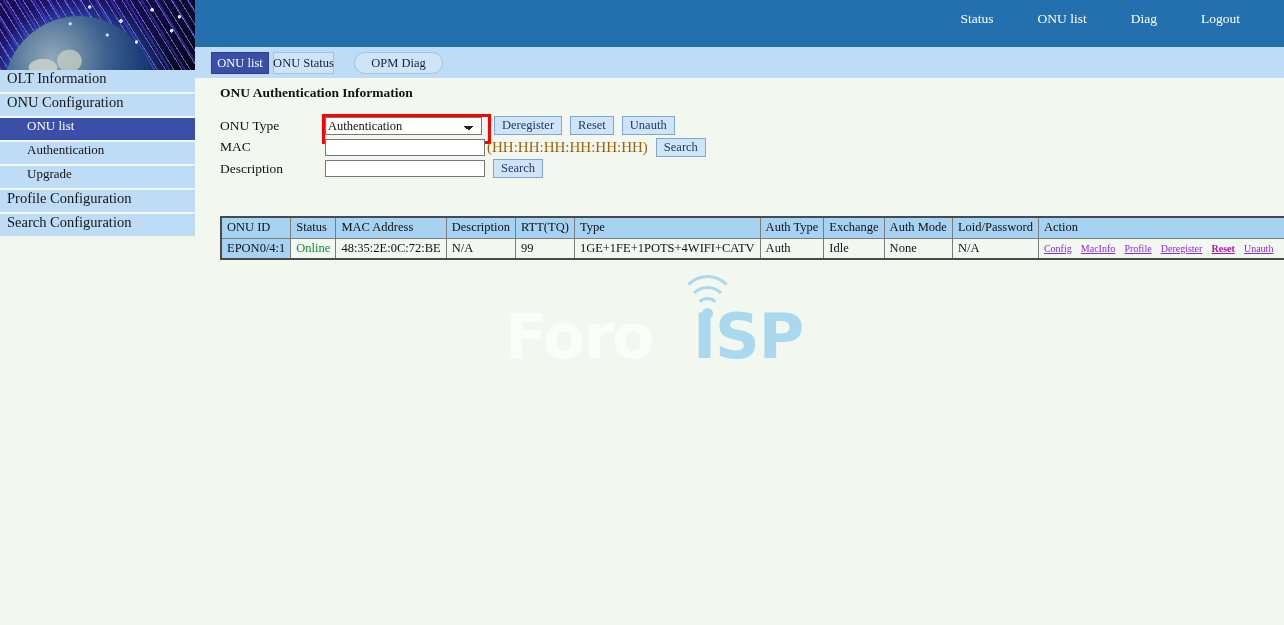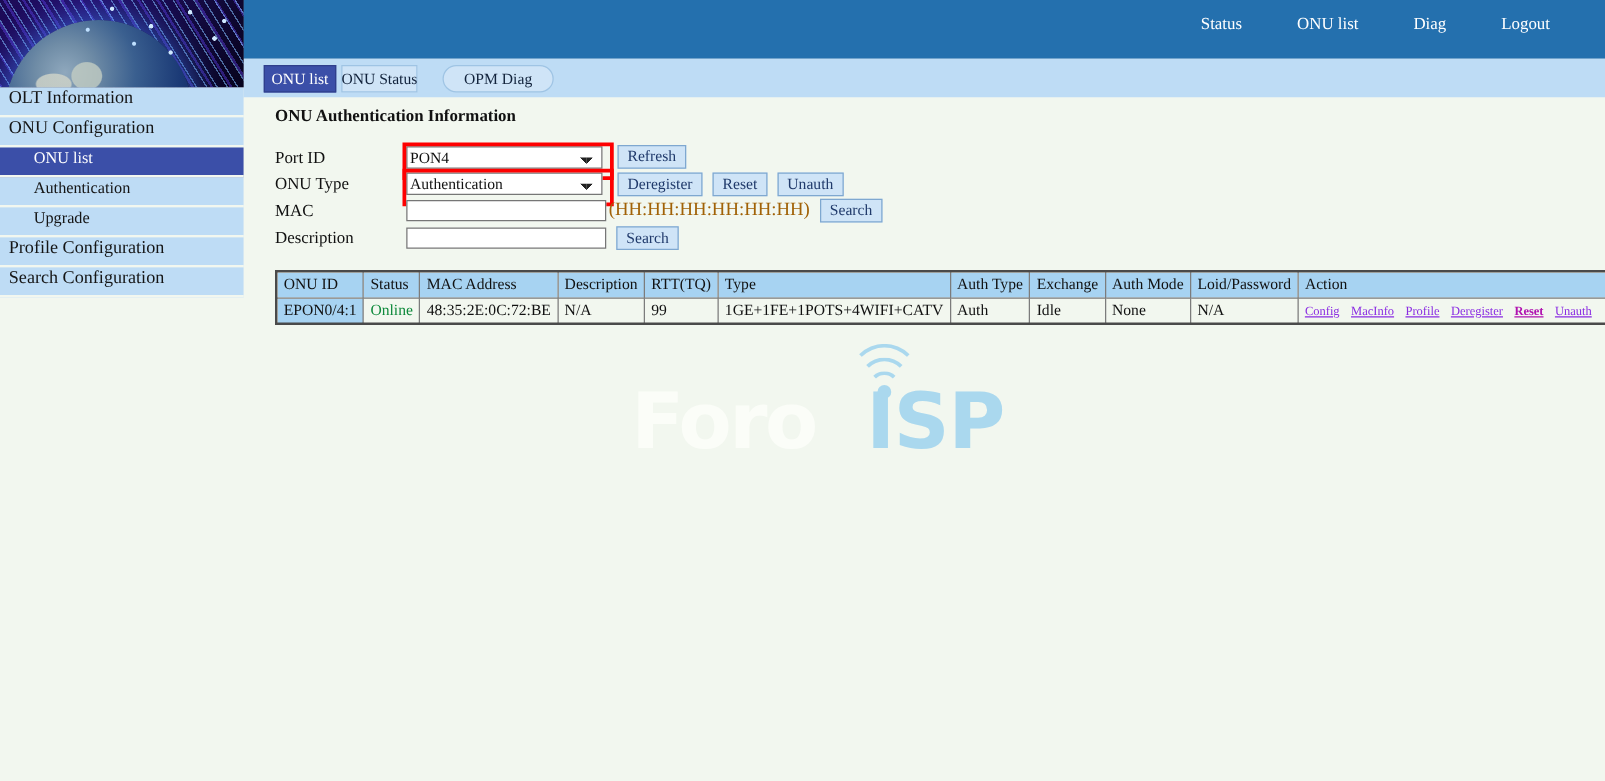--- a/index.html
+++ b/index.html
@@ -252,29 +252,20 @@
     <div class="wm-foro">Foro</div>
     <div class="wm-isp">ISP</div>
     <div class="wm-arc a3"></div>
     <div class="wm-arc a2"></div>
     <div class="wm-arc a1"></div>
     <div class="wm-dot"></div>
   </div>
 
   <div id="form-area">
 
-    <div class="frow">
-      <div class="flabel">Port ID</div>
-      <span class="sel-wrap hl">
-        <select class="fsel">
-          <option selected="">PON4</option>
-        </select>
-      </span>
-      <button class="btn" style="margin-left:12px;">Refresh</button>
-    </div>
 
     <div class="frow">
       <div class="flabel">ONU Type</div>
       <span class="sel-wrap hl">
         <select class="fsel">
           <option selected="">Authentication</option>
         </select>
       </span>
       <button class="btn" style="margin-left:12px;">Deregister</button>
       <button class="btn" style="margin-left:8px;">Reset</button>

